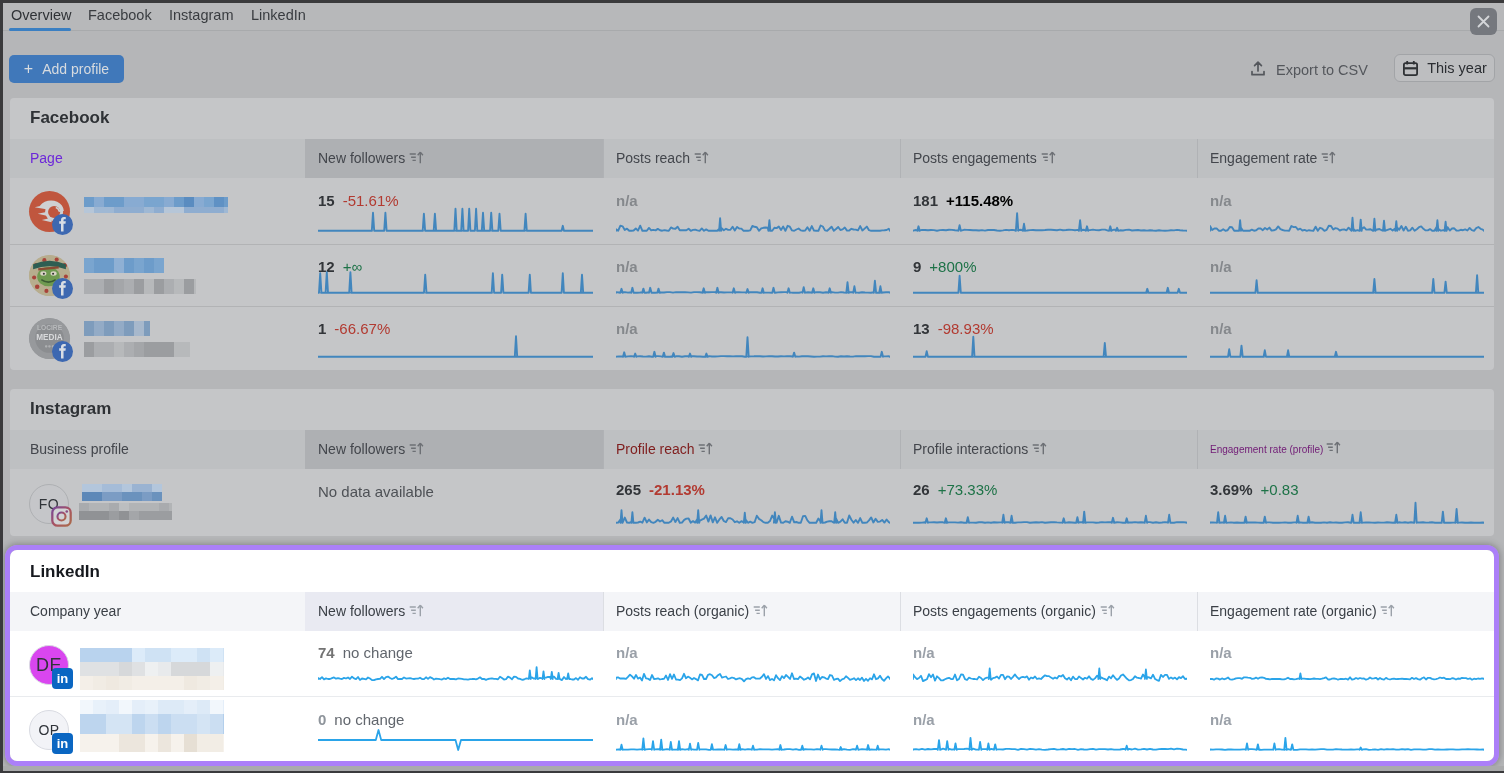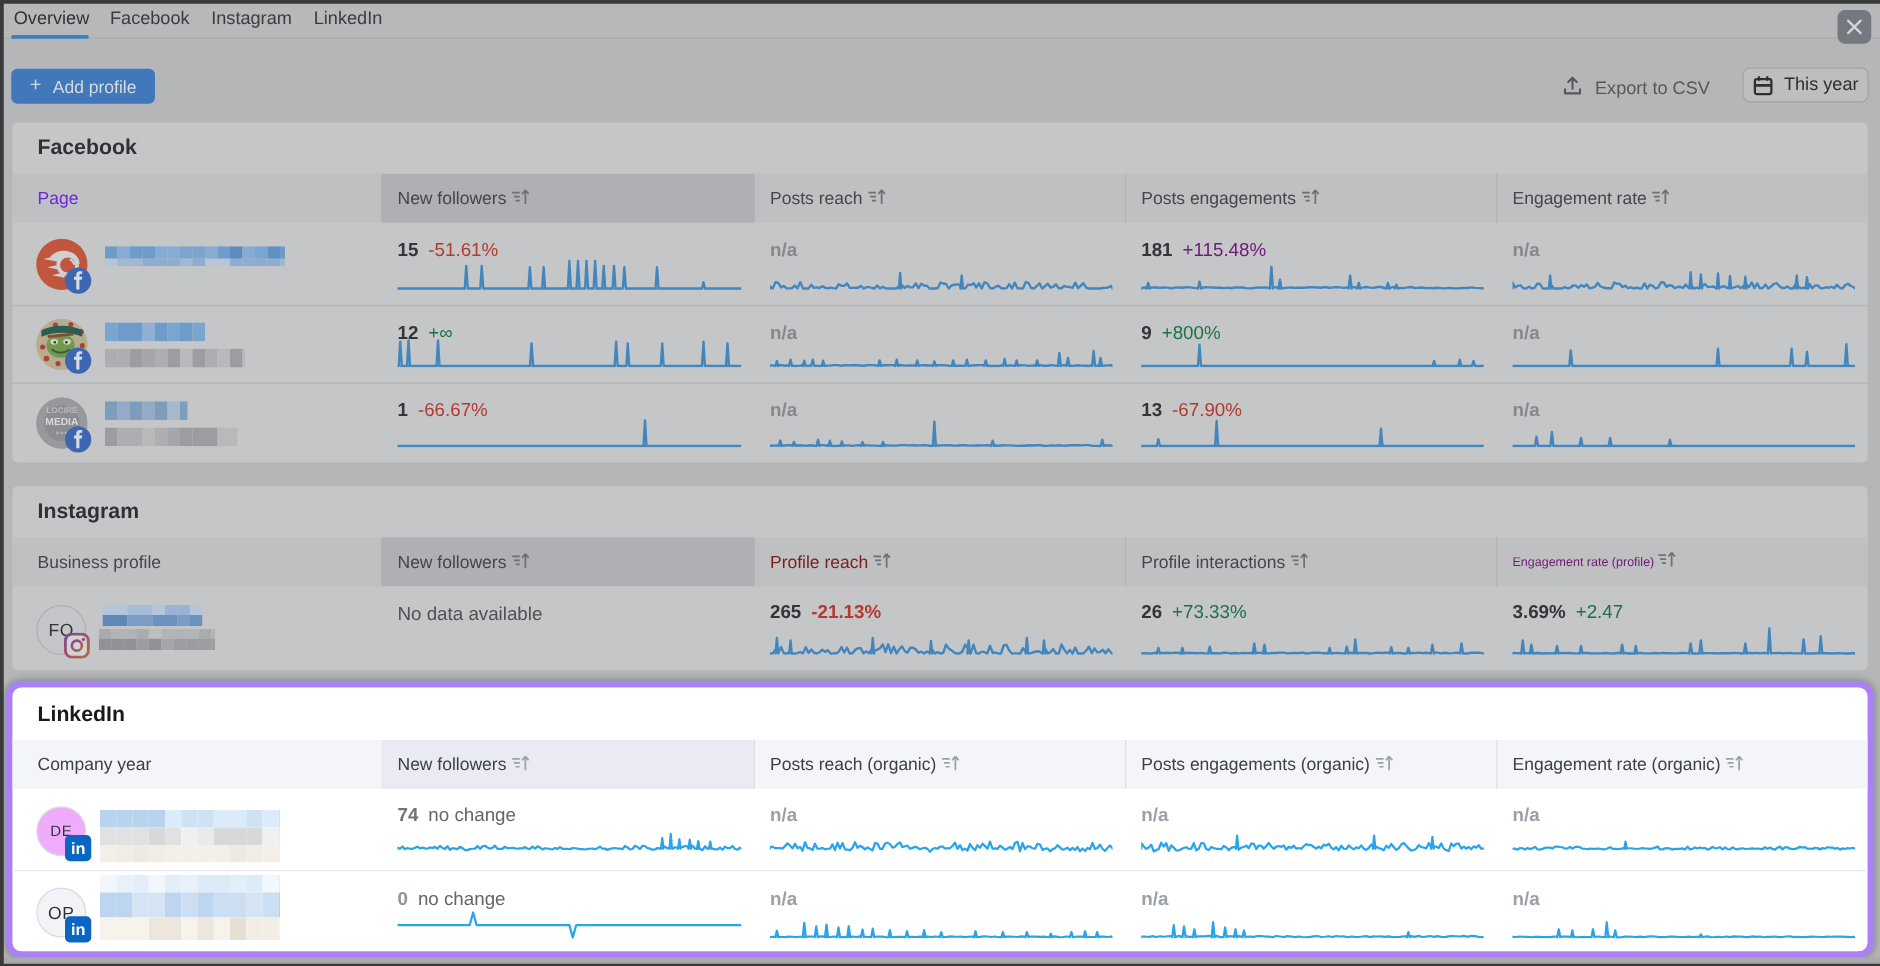--- a/index.html
+++ b/index.html
@@ -196,21 +196,21 @@
       <svg width="275" height="28" viewBox="0 0 275 28" style="display:block">
         <path d="M0.0 26.8 L0.0 26.8 L3.0 26.8 L6.0 26.8 L9.0 26.8 L12.0 26.8 L15.0 26.8 L18.0 26.8 L21.0 26.8 L24.0 26.8 L27.0 26.8 L30.0 26.8 L33.0 26.8 L36.0 26.8 L39.0 26.8 L42.0 26.8 L45.0 26.8 L48.0 26.8 L51.0 26.8 L54.0 26.8 L53.8 26.8 L55.0 8.8 L56.2 26.8 L57.0 26.8 L60.0 26.8 L63.0 26.8 L66.0 26.8 L66.2 26.8 L67.4 8.8 L68.6 26.8 L69.0 26.8 L72.0 26.8 L75.0 26.8 L78.0 26.8 L81.0 26.8 L84.0 26.8 L87.0 26.8 L90.0 26.8 L93.0 26.8 L96.0 26.8 L99.0 26.8 L102.0 26.8 L105.0 26.8 L104.7 26.8 L105.9 9.8 L107.1 26.8 L108.0 26.8 L111.0 26.8 L114.0 26.8 L115.7 26.8 L116.9 9.8 L118.1 26.8 L117.0 26.8 L120.0 26.8 L123.0 26.8 L126.0 26.8 L129.0 26.8 L132.0 26.8 L135.0 26.8 L136.3 26.8 L137.5 4.8 L138.7 26.8 L138.0 26.8 L141.0 26.8 L144.0 26.8 L143.2 26.8 L144.4 4.8 L145.6 26.8 L147.0 26.8 L150.0 26.8 L150.1 26.8 L151.2 4.8 L152.4 26.8 L153.0 26.8 L156.0 26.8 L156.9 26.8 L158.1 4.8 L159.3 26.8 L159.0 26.8 L162.0 26.8 L163.8 26.8 L165.0 8.8 L166.2 26.8 L165.0 26.8 L168.0 26.8 L171.0 26.8 L172.1 26.8 L173.2 8.8 L174.4 26.8 L174.0 26.8 L177.0 26.8 L180.0 26.8 L180.3 26.8 L181.5 9.8 L182.7 26.8 L183.0 26.8 L186.0 26.8 L189.0 26.8 L192.0 26.8 L195.0 26.8 L198.0 26.8 L201.0 26.8 L204.0 26.8 L207.0 26.8 L206.4 26.8 L207.6 9.8 L208.8 26.8 L210.0 26.8 L213.0 26.8 L216.0 26.8 L219.0 26.8 L222.0 26.8 L225.0 26.8 L228.0 26.8 L231.0 26.8 L234.0 26.8 L237.0 26.8 L240.0 26.8 L243.0 26.8 L243.6 26.8 L244.8 21.8 L245.9 26.8 L246.0 26.8 L249.0 26.8 L252.0 26.8 L255.0 26.8 L258.0 26.8 L261.0 26.8 L264.0 26.8 L267.0 26.8 L270.0 26.8 L273.0 26.8 L275.0 26.8" fill="none" stroke="#4286bd" stroke-width="1.9" stroke-linejoin="round" stroke-linecap="round"></path>
       </svg>
     </div>
     <div style="position:absolute;left:616px;top:192px;white-space:nowrap"><span style="color:#85888c;font-weight:bold;font-size:15px;margin-right:8px">n/a</span></div>
     <div class="abs" style="left:616px;top:204px">
       <svg width="274" height="28" viewBox="0 0 274 28" style="display:block">
         <path d="M0.0 26.8 L0.0 25.3 L2.2 26.7 L4.4 21.7 L6.6 22.3 L8.8 25.9 L11.0 24.7 L13.2 26.7 L15.4 26.7 L17.6 26.5 L19.8 24.5 L22.0 26.7 L24.2 21.7 L26.4 26.8 L28.6 26.7 L30.8 26.8 L33.0 23.9 L35.2 26.3 L37.4 25.9 L39.6 26.4 L41.8 24.9 L44.0 26.2 L46.2 26.7 L48.4 26.1 L50.6 26.5 L52.8 26.8 L55.0 23.4 L57.2 24.6 L59.4 24.7 L61.6 22.7 L63.8 26.2 L66.0 26.3 L68.2 26.1 L70.4 26.2 L72.6 24.7 L74.8 26.8 L77.0 25.9 L79.2 25.6 L81.4 26.4 L83.6 26.8 L85.8 24.4 L88.0 26.8 L90.2 25.4 L92.4 26.7 L94.6 26.8 L96.8 26.7 L99.0 26.8 L101.2 26.7 L103.4 24.6 L103.1 26.8 L104.1 14.3 L105.1 26.8 L105.6 24.2 L107.8 26.3 L110.0 24.8 L112.2 25.9 L114.4 25.8 L116.6 22.8 L118.8 26.5 L121.0 22.9 L123.2 24.5 L125.4 24.6 L127.6 26.8 L129.8 26.8 L132.0 26.8 L134.2 26.4 L136.4 22.0 L138.6 22.8 L140.8 23.2 L143.0 26.8 L145.2 24.4 L147.4 23.8 L149.6 23.5 L151.8 23.7 L152.4 26.8 L153.4 16.3 L154.4 26.8 L154.0 26.8 L156.2 26.7 L158.4 23.7 L160.6 24.1 L162.8 22.6 L165.0 26.0 L167.2 22.6 L169.4 26.8 L171.6 21.8 L173.8 22.7 L176.0 26.4 L178.2 26.8 L180.4 25.5 L182.6 24.5 L184.8 26.4 L187.0 26.8 L189.2 26.5 L191.4 23.3 L193.6 26.8 L195.8 22.1 L198.0 26.6 L200.2 26.7 L202.4 26.8 L204.6 21.5 L206.8 22.5 L209.0 26.4 L211.2 26.8 L213.4 24.8 L215.6 22.7 L217.8 26.8 L220.0 25.0 L222.2 23.0 L224.4 26.0 L226.6 25.4 L228.8 23.5 L231.0 26.6 L233.2 26.6 L235.4 24.8 L237.6 25.5 L239.8 25.6 L242.0 26.4 L244.2 22.1 L246.4 26.5 L248.6 24.6 L250.8 22.6 L253.0 26.2 L255.2 26.8 L257.4 26.7 L259.6 26.8 L261.8 26.7 L264.0 26.8 L266.2 26.4 L268.4 26.3 L270.6 26.0 L272.8 24.7 L274.0 26.8" fill="none" stroke="#4286bd" stroke-width="1.9" stroke-linejoin="round" stroke-linecap="round"></path>
       </svg>
     </div>
-    <div style="position:absolute;left:913px;top:192px;white-space:nowrap"><span style="color:#323539;font-weight:bold;font-size:15px;margin-right:8px">181</span><span style="color:#701a75;font-weight:normal;font-size:15px;margin-right:8px">+115.48%</span></div>
+    <div style="position:absolute;left:913px;top:192px;white-space:nowrap"><span style="color:#323539;font-weight:bold;font-size:15px;margin-right:8px">181</span><span style="color:#000000;font-weight:bold;font-size:15px;margin-right:8px">+115.48%</span></div>
     <div class="abs" style="left:913px;top:204px">
       <svg width="274" height="28" viewBox="0 0 274 28" style="display:block">
         <path d="M0.0 26.8 L0.0 26.6 L3.0 26.0 L4.3 26.8 L5.5 22.3 L6.7 26.8 L6.0 26.6 L9.0 25.9 L12.0 26.0 L15.0 26.3 L18.0 26.0 L21.0 26.1 L24.0 26.7 L27.0 26.1 L30.0 26.0 L33.0 26.2 L36.0 25.7 L39.0 25.9 L42.0 26.3 L45.0 26.5 L45.4 26.8 L46.6 21.3 L47.8 26.8 L48.0 26.6 L51.0 25.8 L54.0 25.9 L57.0 26.0 L60.0 26.2 L63.0 26.2 L66.0 26.5 L69.0 26.1 L72.0 26.6 L75.0 26.0 L78.0 26.0 L81.0 26.0 L84.0 26.5 L87.0 26.7 L90.0 26.4 L93.0 25.9 L96.0 26.2 L99.0 25.9 L102.0 26.3 L102.9 26.8 L104.1 9.3 L105.3 26.8 L105.0 26.3 L108.0 25.7 L109.8 26.8 L111.0 19.8 L112.2 26.8 L111.0 26.6 L114.0 26.5 L117.0 26.1 L120.0 26.0 L123.0 26.3 L126.0 26.1 L129.0 26.2 L132.0 26.0 L135.0 25.7 L138.0 25.8 L141.0 26.0 L144.0 26.2 L147.0 25.6 L150.0 26.2 L153.0 26.0 L156.0 25.7 L159.0 25.9 L162.0 26.3 L165.0 25.9 L165.9 26.8 L167.1 16.3 L168.3 26.8 L168.0 26.0 L171.0 25.7 L172.8 26.8 L174.0 22.3 L175.2 26.8 L174.0 26.0 L177.0 26.1 L180.0 25.6 L183.0 26.1 L186.0 26.3 L189.0 25.6 L192.0 25.6 L195.0 26.6 L196.1 26.8 L197.3 22.3 L198.5 26.8 L198.0 26.7 L201.0 25.7 L204.0 25.7 L202.9 26.8 L204.1 23.8 L205.3 26.8 L207.0 26.3 L210.0 26.5 L213.0 25.9 L216.0 25.6 L219.0 26.5 L222.0 26.2 L225.0 26.0 L228.0 26.5 L231.0 26.3 L234.0 26.6 L237.0 26.2 L240.0 26.5 L243.0 26.7 L246.0 26.3 L249.0 26.6 L252.0 26.7 L255.0 26.6 L258.0 26.3 L261.0 26.4 L264.0 25.9 L267.0 26.3 L270.0 26.5 L273.0 26.6 L274.0 26.8" fill="none" stroke="#4286bd" stroke-width="1.9" stroke-linejoin="round" stroke-linecap="round"></path>
       </svg>
     </div>
     <div style="position:absolute;left:1210px;top:192px;white-space:nowrap"><span style="color:#85888c;font-weight:bold;font-size:15px;margin-right:8px">n/a</span></div>
     <div class="abs" style="left:1210px;top:204px">
       <svg width="274" height="28" viewBox="0 0 274 28" style="display:block">
         <path d="M0.0 26.8 L0.0 22.0 L2.2 26.0 L4.4 24.5 L6.6 24.4 L8.8 26.7 L11.0 26.8 L13.2 25.3 L15.4 26.8 L17.6 26.3 L19.8 23.0 L22.0 23.2 L24.2 26.8 L26.4 26.8 L28.6 26.7 L29.1 26.8 L30.1 16.3 L31.1 26.8 L30.8 23.6 L33.0 26.8 L35.2 26.7 L37.4 26.8 L39.6 26.8 L41.8 25.7 L44.0 26.7 L46.2 26.2 L48.4 24.4 L50.6 24.5 L52.8 26.2 L55.0 24.0 L57.2 25.5 L59.4 23.6 L61.6 26.6 L63.8 26.3 L66.0 25.4 L68.2 22.4 L70.4 25.2 L72.6 26.0 L74.8 26.6 L77.0 26.6 L79.2 26.7 L81.4 22.0 L83.6 23.1 L85.8 23.0 L88.0 25.7 L90.2 24.6 L92.4 26.5 L94.6 25.9 L96.8 26.8 L99.0 26.2 L101.2 26.6 L103.4 26.8 L105.6 22.7 L107.8 26.8 L110.0 23.8 L112.2 24.7 L114.4 26.8 L116.6 25.9 L118.8 21.8 L121.0 22.0 L123.2 25.5 L125.4 24.1 L127.6 24.6 L129.8 26.5 L132.0 25.6 L134.2 25.4 L136.4 26.3 L138.6 23.7 L140.8 26.1 L141.5 26.8 L142.5 13.8 L143.5 26.8 L143.0 24.3 L145.2 26.8 L147.4 26.1 L149.6 26.8 L149.7 26.8 L150.7 15.6 L151.7 26.8 L151.8 25.0 L154.0 23.2 L156.2 25.6 L158.4 25.5 L160.6 25.2 L162.8 26.7 L163.4 26.8 L164.4 14.8 L165.4 26.8 L165.0 26.3 L167.2 25.5 L169.4 25.0 L171.6 26.3 L173.8 26.0 L173.0 26.8 L174.0 16.8 L175.0 26.8 L176.0 26.4 L178.2 25.6 L180.4 24.8 L182.6 26.5 L184.8 24.8 L185.3 26.8 L186.3 17.3 L187.3 26.8 L187.0 23.4 L189.2 25.7 L191.4 22.0 L193.6 26.5 L195.8 22.7 L198.0 26.7 L200.2 26.4 L202.4 23.7 L204.6 26.8 L206.8 25.2 L209.0 23.2 L211.2 22.4 L213.4 24.8 L215.6 26.4 L217.8 26.4 L220.0 25.1 L222.2 26.8 L224.4 26.8 L226.6 23.1 L226.4 26.8 L227.4 16.3 L228.4 26.8 L228.8 25.2 L231.0 26.7 L233.2 26.1 L235.4 26.5 L234.6 26.8 L235.6 17.8 L236.6 26.8 L237.6 23.2 L239.8 26.6 L242.0 24.5 L244.2 24.3 L246.4 26.5 L248.6 26.6 L250.8 25.8 L253.0 26.2 L255.2 25.4 L257.4 26.5 L259.6 23.9 L261.8 26.2 L264.0 26.8 L266.2 24.1 L268.4 23.0 L270.6 24.8 L272.8 25.6 L274.0 26.8" fill="none" stroke="#4286bd" stroke-width="1.9" stroke-linejoin="round" stroke-linecap="round"></path>
       </svg>
@@ -244,21 +244,21 @@
       <svg width="275" height="28" viewBox="0 0 275 28" style="display:block">
         <path d="M0.0 26.8 L0.0 26.8 L3.0 26.8 L6.0 26.8 L9.0 26.8 L12.0 26.8 L15.0 26.8 L18.0 26.8 L21.0 26.8 L24.0 26.8 L27.0 26.8 L30.0 26.8 L33.0 26.8 L36.0 26.8 L39.0 26.8 L42.0 26.8 L45.0 26.8 L48.0 26.8 L51.0 26.8 L54.0 26.8 L57.0 26.8 L60.0 26.8 L63.0 26.8 L66.0 26.8 L69.0 26.8 L72.0 26.8 L75.0 26.8 L78.0 26.8 L81.0 26.8 L84.0 26.8 L87.0 26.8 L90.0 26.8 L93.0 26.8 L96.0 26.8 L99.0 26.8 L102.0 26.8 L105.0 26.8 L108.0 26.8 L111.0 26.8 L114.0 26.8 L117.0 26.8 L120.0 26.8 L123.0 26.8 L126.0 26.8 L129.0 26.8 L132.0 26.8 L135.0 26.8 L138.0 26.8 L141.0 26.8 L144.0 26.8 L147.0 26.8 L150.0 26.8 L153.0 26.8 L156.0 26.8 L159.0 26.8 L162.0 26.8 L165.0 26.8 L168.0 26.8 L171.0 26.8 L174.0 26.8 L177.0 26.8 L180.0 26.8 L183.0 26.8 L186.0 26.8 L189.0 26.8 L192.0 26.8 L195.0 26.8 L196.8 26.8 L198.0 6.3 L199.2 26.8 L198.0 26.8 L201.0 26.8 L204.0 26.8 L207.0 26.8 L210.0 26.8 L213.0 26.8 L216.0 26.8 L219.0 26.8 L222.0 26.8 L225.0 26.8 L228.0 26.8 L231.0 26.8 L234.0 26.8 L237.0 26.8 L240.0 26.8 L243.0 26.8 L246.0 26.8 L249.0 26.8 L252.0 26.8 L255.0 26.8 L258.0 26.8 L261.0 26.8 L264.0 26.8 L267.0 26.8 L270.0 26.8 L273.0 26.8 L275.0 26.8" fill="none" stroke="#4286bd" stroke-width="1.9" stroke-linejoin="round" stroke-linecap="round"></path>
       </svg>
     </div>
     <div style="position:absolute;left:616px;top:320px;white-space:nowrap"><span style="color:#85888c;font-weight:bold;font-size:15px;margin-right:8px">n/a</span></div>
     <div class="abs" style="left:616px;top:330px">
       <svg width="274" height="28" viewBox="0 0 274 28" style="display:block">
         <path d="M0.0 26.8 L0.0 26.6 L3.0 26.5 L6.0 26.4 L7.0 26.8 L8.2 22.3 L9.4 26.8 L9.0 26.7 L12.0 26.4 L15.0 26.1 L18.0 26.4 L18.0 26.8 L19.2 23.6 L20.4 26.8 L21.0 26.4 L24.0 26.2 L27.0 26.5 L30.0 26.6 L33.0 26.2 L36.0 26.7 L37.2 26.8 L38.4 21.8 L39.6 26.8 L39.0 26.1 L42.0 26.1 L45.0 26.4 L46.7 26.8 L47.9 22.6 L49.1 26.8 L48.0 26.4 L51.0 26.8 L54.0 26.7 L57.0 26.2 L56.3 26.8 L57.5 23.1 L58.7 26.8 L60.0 26.3 L63.0 26.3 L66.0 26.7 L69.0 26.3 L72.0 26.1 L72.8 26.8 L74.0 23.6 L75.2 26.8 L75.0 26.1 L78.0 26.3 L81.0 26.5 L84.0 26.5 L87.0 26.7 L90.0 26.8 L89.2 26.8 L90.4 23.6 L91.6 26.8 L93.0 26.1 L96.0 26.5 L99.0 26.5 L102.0 26.4 L105.0 26.1 L108.0 26.1 L111.0 26.3 L114.0 26.2 L117.0 26.4 L120.0 26.3 L123.0 26.2 L126.0 26.3 L129.0 26.8 L130.3 26.8 L131.5 7.3 L132.7 26.8 L132.0 26.5 L135.0 26.4 L138.0 26.3 L141.0 26.1 L144.0 26.2 L147.0 26.5 L150.0 26.4 L153.0 26.2 L156.0 26.2 L159.0 26.5 L162.0 26.5 L165.0 26.3 L168.0 26.4 L171.0 26.3 L174.0 26.2 L177.0 26.5 L176.9 26.8 L178.1 22.6 L179.3 26.8 L180.0 26.4 L183.0 26.6 L186.0 26.2 L189.0 26.3 L192.0 26.3 L195.0 26.5 L198.0 26.7 L201.0 26.6 L204.0 26.6 L207.0 26.2 L210.0 26.4 L213.0 26.2 L216.0 26.1 L219.0 26.6 L222.0 26.7 L225.0 26.3 L228.0 26.5 L231.0 26.2 L234.0 26.5 L237.0 26.6 L240.0 26.1 L243.0 26.2 L246.0 26.2 L249.0 26.3 L252.0 26.1 L255.0 26.1 L258.0 26.7 L261.0 26.7 L264.0 26.8 L264.6 26.8 L265.8 21.8 L267.0 26.8 L267.0 26.2 L270.0 26.4 L273.0 26.3 L274.0 26.8" fill="none" stroke="#4286bd" stroke-width="1.9" stroke-linejoin="round" stroke-linecap="round"></path>
       </svg>
     </div>
-    <div style="position:absolute;left:913px;top:320px;white-space:nowrap"><span style="color:#323539;font-weight:bold;font-size:15px;margin-right:8px">13</span><span style="color:#b23a31;font-weight:normal;font-size:15px;margin-right:8px">-67.90%</span></div>
+    <div style="position:absolute;left:913px;top:320px;white-space:nowrap"><span style="color:#323539;font-weight:bold;font-size:15px;margin-right:8px">13</span><span style="color:#b23a31;font-weight:normal;font-size:15px;margin-right:8px">-98.93%</span></div>
     <div class="abs" style="left:913px;top:330px">
       <svg width="274" height="28" viewBox="0 0 274 28" style="display:block">
         <path d="M0.0 26.8 L0.0 26.8 L3.0 26.8 L6.0 26.8 L9.0 26.8 L12.0 26.8 L12.5 26.8 L13.7 21.3 L14.9 26.8 L15.0 26.8 L18.0 26.8 L21.0 26.8 L24.0 26.8 L27.0 26.8 L30.0 26.8 L33.0 26.8 L36.0 26.8 L39.0 26.8 L42.0 26.8 L45.0 26.8 L48.0 26.8 L51.0 26.8 L54.0 26.8 L57.0 26.8 L60.0 26.8 L59.1 26.8 L60.3 6.8 L61.5 26.8 L63.0 26.8 L66.0 26.8 L69.0 26.8 L72.0 26.8 L75.0 26.8 L78.0 26.8 L81.0 26.8 L84.0 26.8 L87.0 26.8 L90.0 26.8 L93.0 26.8 L96.0 26.8 L99.0 26.8 L102.0 26.8 L105.0 26.8 L108.0 26.8 L111.0 26.8 L114.0 26.8 L117.0 26.8 L120.0 26.8 L123.0 26.8 L126.0 26.8 L129.0 26.8 L132.0 26.8 L135.0 26.8 L138.0 26.8 L141.0 26.8 L144.0 26.8 L147.0 26.8 L150.0 26.8 L153.0 26.8 L156.0 26.8 L159.0 26.8 L162.0 26.8 L165.0 26.8 L168.0 26.8 L171.0 26.8 L174.0 26.8 L177.0 26.8 L180.0 26.8 L183.0 26.8 L186.0 26.8 L189.0 26.8 L190.6 26.8 L191.8 13.0 L193.0 26.8 L192.0 26.8 L195.0 26.8 L198.0 26.8 L201.0 26.8 L204.0 26.8 L207.0 26.8 L210.0 26.8 L213.0 26.8 L216.0 26.8 L219.0 26.8 L222.0 26.8 L225.0 26.8 L228.0 26.8 L231.0 26.8 L234.0 26.8 L237.0 26.8 L240.0 26.8 L243.0 26.8 L246.0 26.8 L249.0 26.8 L252.0 26.8 L255.0 26.8 L258.0 26.8 L261.0 26.8 L264.0 26.8 L267.0 26.8 L270.0 26.8 L273.0 26.8 L274.0 26.8" fill="none" stroke="#4286bd" stroke-width="1.9" stroke-linejoin="round" stroke-linecap="round"></path>
       </svg>
     </div>
     <div style="position:absolute;left:1210px;top:320px;white-space:nowrap"><span style="color:#85888c;font-weight:bold;font-size:15px;margin-right:8px">n/a</span></div>
     <div class="abs" style="left:1210px;top:330px">
       <svg width="274" height="28" viewBox="0 0 274 28" style="display:block">
         <path d="M0.0 26.8 L0.0 26.8 L3.0 26.8 L6.0 26.8 L9.0 26.8 L12.0 26.8 L15.0 26.8 L18.0 26.8 L18.0 26.8 L19.2 19.3 L20.4 26.8 L21.0 26.8 L24.0 26.8 L27.0 26.8 L30.0 26.8 L30.3 26.8 L31.5 15.6 L32.7 26.8 L33.0 26.8 L36.0 26.8 L39.0 26.8 L42.0 26.8 L45.0 26.8 L48.0 26.8 L51.0 26.8 L54.0 26.8 L53.6 26.8 L54.8 20.3 L56.0 26.8 L57.0 26.8 L60.0 26.8 L63.0 26.8 L66.0 26.8 L69.0 26.8 L72.0 26.8 L75.0 26.8 L78.0 26.8 L76.9 26.8 L78.1 20.3 L79.3 26.8 L81.0 26.8 L84.0 26.8 L87.0 26.8 L90.0 26.8 L93.0 26.8 L96.0 26.8 L99.0 26.8 L102.0 26.8 L105.0 26.8 L108.0 26.8 L111.0 26.8 L114.0 26.8 L117.0 26.8 L120.0 26.8 L123.0 26.8 L126.0 26.8 L124.8 26.8 L126.0 21.8 L127.2 26.8 L129.0 26.8 L132.0 26.8 L135.0 26.8 L138.0 26.8 L141.0 26.8 L144.0 26.8 L147.0 26.8 L150.0 26.8 L153.0 26.8 L156.0 26.8 L159.0 26.8 L162.0 26.8 L165.0 26.8 L168.0 26.8 L171.0 26.8 L174.0 26.8 L177.0 26.8 L180.0 26.8 L183.0 26.8 L186.0 26.8 L189.0 26.8 L192.0 26.8 L195.0 26.8 L198.0 26.8 L201.0 26.8 L204.0 26.8 L207.0 26.8 L210.0 26.8 L213.0 26.8 L216.0 26.8 L219.0 26.8 L222.0 26.8 L225.0 26.8 L228.0 26.8 L231.0 26.8 L234.0 26.8 L237.0 26.8 L240.0 26.8 L243.0 26.8 L246.0 26.8 L249.0 26.8 L252.0 26.8 L255.0 26.8 L258.0 26.8 L261.0 26.8 L264.0 26.8 L267.0 26.8 L270.0 26.8 L273.0 26.8 L274.0 26.8" fill="none" stroke="#4286bd" stroke-width="1.9" stroke-linejoin="round" stroke-linecap="round"></path>
       </svg>
@@ -356,21 +356,21 @@
       <svg width="274" height="28" viewBox="0 0 274 28" style="display:block">
         <path d="M0.0 26.8 L0.0 26.8 L2.2 26.6 L4.4 23.5 L4.5 26.8 L5.5 14.3 L6.5 26.8 L6.6 26.7 L8.8 21.6 L11.0 26.5 L13.2 26.8 L15.4 25.8 L15.4 26.8 L16.4 16.3 L17.4 26.8 L17.6 26.7 L19.8 26.8 L22.0 26.5 L24.2 25.6 L26.4 26.7 L28.6 21.7 L30.8 26.4 L33.0 23.6 L35.2 26.2 L37.4 26.8 L39.6 25.8 L41.8 23.8 L44.0 25.5 L46.2 24.2 L48.4 26.8 L50.6 26.7 L52.8 26.7 L55.0 25.4 L57.2 21.6 L59.4 26.0 L61.6 22.1 L63.8 26.8 L66.0 26.6 L68.2 23.9 L70.4 22.6 L72.6 22.5 L74.8 26.7 L77.0 25.1 L79.2 26.6 L81.4 23.0 L81.2 26.8 L82.2 14.3 L83.2 26.8 L83.6 24.8 L85.8 23.7 L88.0 22.6 L90.2 19.5 L92.4 25.6 L94.6 19.4 L96.8 26.4 L99.0 21.3 L101.2 26.8 L103.4 23.4 L105.6 21.0 L107.8 25.0 L110.0 26.1 L112.2 22.1 L114.4 22.2 L116.6 23.5 L118.8 26.2 L121.0 25.3 L123.2 26.8 L125.4 25.2 L127.6 26.4 L127.8 26.8 L128.8 16.8 L129.8 26.8 L129.8 23.9 L132.0 26.8 L134.2 25.7 L136.4 26.8 L138.6 26.2 L140.8 19.7 L143.0 22.9 L145.2 24.2 L147.4 26.1 L149.6 26.8 L151.8 26.8 L154.0 25.0 L156.2 19.6 L158.4 23.2 L157.9 26.8 L158.9 16.3 L159.9 26.8 L160.6 26.6 L162.8 19.8 L165.0 26.6 L167.2 26.8 L169.4 25.3 L171.6 25.7 L173.8 26.8 L176.0 20.7 L178.2 26.4 L180.4 26.0 L182.6 26.8 L184.8 26.8 L187.0 20.2 L189.2 19.9 L191.4 24.4 L193.6 26.8 L195.8 26.7 L198.0 26.7 L200.2 26.8 L202.4 22.5 L204.6 25.7 L204.5 26.8 L205.5 14.3 L206.5 26.8 L206.8 26.8 L209.0 26.5 L211.2 25.6 L213.4 25.2 L215.6 25.2 L217.8 26.7 L218.2 26.8 L219.2 16.3 L220.2 26.8 L220.0 22.4 L222.2 26.8 L224.4 25.7 L226.6 23.3 L228.8 26.8 L231.0 26.8 L233.2 19.5 L235.4 23.7 L237.6 26.7 L239.8 24.0 L242.0 26.8 L244.2 22.1 L246.4 26.8 L248.6 26.8 L250.8 26.6 L253.0 24.4 L255.2 21.4 L257.4 26.5 L259.6 22.7 L261.8 25.9 L264.0 25.6 L266.2 23.9 L268.4 26.6 L270.6 23.5 L272.8 26.2 L274.0 26.8" fill="none" stroke="#4286bd" stroke-width="1.9" stroke-linejoin="round" stroke-linecap="round"></path>
       </svg>
     </div>
     <div style="position:absolute;left:913px;top:481px;white-space:nowrap"><span style="color:#323539;font-weight:bold;font-size:15px;margin-right:8px">26</span><span style="color:#1d7247;font-weight:normal;font-size:15px;margin-right:8px">+73.33%</span></div>
     <div class="abs" style="left:913px;top:496px">
       <svg width="274" height="28" viewBox="0 0 274 28" style="display:block">
         <path d="M0.0 26.8 L0.0 26.7 L3.0 26.6 L6.0 26.8 L9.0 26.6 L12.0 26.2 L12.5 26.8 L13.7 22.3 L14.9 26.8 L15.0 26.3 L18.0 26.4 L21.0 26.2 L24.0 26.5 L27.0 26.2 L30.0 26.3 L31.7 26.8 L32.9 22.3 L34.1 26.8 L33.0 26.7 L36.0 26.4 L39.0 26.4 L42.0 26.4 L45.0 26.6 L48.0 26.3 L51.0 26.7 L54.0 26.6 L53.6 26.8 L54.8 21.3 L56.0 26.8 L57.0 26.6 L60.0 26.6 L63.0 26.7 L66.0 26.2 L69.0 26.3 L72.0 26.8 L75.0 26.4 L78.0 26.7 L81.0 26.3 L84.0 26.5 L87.0 26.4 L90.0 26.2 L89.2 26.8 L90.4 18.8 L91.6 26.8 L93.0 26.2 L96.0 26.3 L97.4 26.8 L98.6 19.8 L99.8 26.8 L99.0 26.6 L102.0 26.7 L105.0 26.4 L108.0 26.4 L111.0 26.1 L114.0 26.1 L117.0 26.7 L120.0 26.5 L123.0 26.3 L126.0 26.5 L129.0 26.1 L132.0 26.8 L135.0 26.5 L138.0 26.2 L141.0 26.1 L144.0 26.4 L147.0 26.6 L150.0 26.4 L149.5 26.8 L150.7 22.3 L151.9 26.8 L153.0 26.6 L156.0 26.3 L159.0 26.5 L162.0 26.7 L163.2 26.8 L164.4 21.3 L165.6 26.8 L165.0 26.4 L168.0 26.2 L171.0 26.4 L170.1 26.8 L171.2 15.6 L172.4 26.8 L174.0 26.4 L177.0 26.4 L180.0 26.4 L183.0 26.8 L186.0 26.5 L189.0 26.1 L192.0 26.4 L195.0 26.2 L198.0 26.1 L198.8 26.8 L200.0 21.8 L201.2 26.8 L201.0 26.8 L204.0 26.3 L207.0 26.4 L210.0 26.8 L213.0 26.6 L212.5 26.8 L213.7 22.3 L214.9 26.8 L216.0 26.4 L219.0 26.5 L222.0 26.1 L225.0 26.5 L228.0 26.2 L231.0 26.5 L231.7 26.8 L232.9 19.8 L234.1 26.8 L234.0 26.1 L237.0 26.1 L240.0 26.7 L243.0 26.2 L246.0 26.7 L249.0 26.5 L252.0 26.1 L255.0 26.5 L255.0 26.8 L256.2 18.8 L257.4 26.8 L258.0 26.8 L261.0 26.8 L264.0 26.1 L267.0 26.2 L270.0 26.1 L273.0 26.5 L274.0 26.8" fill="none" stroke="#4286bd" stroke-width="1.9" stroke-linejoin="round" stroke-linecap="round"></path>
       </svg>
     </div>
-    <div style="position:absolute;left:1210px;top:481px;white-space:nowrap"><span style="color:#323539;font-weight:bold;font-size:15px;margin-right:8px">3.69%</span><span style="color:#1d7247;font-weight:normal;font-size:15px;margin-right:8px">+2.47</span></div>
+    <div style="position:absolute;left:1210px;top:481px;white-space:nowrap"><span style="color:#323539;font-weight:bold;font-size:15px;margin-right:8px">3.69%</span><span style="color:#1d7247;font-weight:normal;font-size:15px;margin-right:8px">+0.83</span></div>
     <div class="abs" style="left:1210px;top:496px">
       <svg width="274" height="28" viewBox="0 0 274 28" style="display:block">
         <path d="M0.0 26.8 L0.0 26.4 L3.0 26.5 L6.0 26.6 L7.0 26.8 L8.2 16.3 L9.4 26.8 L9.0 26.7 L12.0 26.5 L15.0 26.3 L13.9 26.8 L15.1 19.8 L16.3 26.8 L18.0 26.6 L21.0 26.4 L24.0 26.8 L27.0 26.5 L30.0 26.7 L33.0 26.6 L34.4 26.8 L35.6 20.8 L36.8 26.8 L36.0 26.5 L39.0 26.4 L42.0 26.5 L45.0 26.4 L48.0 26.6 L51.0 26.7 L54.0 26.6 L53.6 26.8 L54.8 20.8 L56.0 26.8 L57.0 26.4 L60.0 26.4 L63.0 26.8 L66.0 26.7 L69.0 26.7 L72.0 26.6 L75.0 26.4 L78.0 26.7 L81.0 26.8 L84.0 26.4 L87.0 26.4 L86.5 26.8 L87.7 19.8 L88.9 26.8 L90.0 26.4 L93.0 26.8 L96.0 26.7 L97.4 26.8 L98.6 20.8 L99.8 26.8 L99.0 26.7 L102.0 26.3 L105.0 26.7 L108.0 26.7 L111.0 26.7 L114.0 26.4 L117.0 26.7 L120.0 26.3 L123.0 26.6 L126.0 26.5 L129.0 26.7 L132.0 26.7 L135.0 26.4 L138.0 26.3 L141.0 26.7 L141.3 26.8 L142.5 18.8 L143.7 26.8 L144.0 26.6 L147.0 26.8 L150.0 26.7 L149.5 26.8 L150.7 16.3 L151.9 26.8 L153.0 26.6 L156.0 26.5 L159.0 26.5 L162.0 26.6 L165.0 26.7 L168.0 26.5 L171.0 26.6 L174.0 26.6 L177.0 26.3 L180.0 26.5 L183.0 26.8 L186.0 26.3 L185.1 26.8 L186.3 18.8 L187.5 26.8 L189.0 26.3 L192.0 26.6 L195.0 26.3 L198.0 26.7 L201.0 26.3 L204.0 26.7 L204.3 26.8 L205.5 6.8 L206.7 26.8 L207.0 26.4 L210.0 26.5 L213.0 26.3 L216.0 26.6 L219.0 26.5 L222.0 26.3 L225.0 26.7 L228.0 26.7 L231.0 26.5 L231.7 26.8 L232.9 15.6 L234.1 26.8 L234.0 26.7 L237.0 26.8 L240.0 26.8 L243.0 26.6 L246.0 26.5 L245.4 26.8 L246.6 13.0 L247.8 26.8 L249.0 26.6 L252.0 26.5 L255.0 26.8 L258.0 26.7 L261.0 26.5 L264.0 26.7 L267.0 26.8 L270.0 26.8 L273.0 26.5 L274.0 26.8" fill="none" stroke="#4286bd" stroke-width="1.9" stroke-linejoin="round" stroke-linecap="round"></path>
       </svg>
     </div>
 <div class="abs" style="left:5px;top:545px;width:1494px;height:221px;border:5px solid #ab7ff8;border-radius:12px;box-shadow:0 0 6px 1px rgba(50,50,55,.38)"></div>
 <div class="abs" style="left:10px;top:550px;width:1484px;height:211px;background:#ffffff;border-radius:7px;overflow:hidden">
 <div class="abs" style="left:20px;top:12px;font-size:17px;font-weight:bold;color:#16191e">LinkedIn</div>
       <div class="abs" style="left:0;top:42px;width:1484px;height:39px;background:#f4f5f8"></div>
       <div class="abs" style="left:295px;top:42px;width:298px;height:39px;background:#e9eaf2"></div>
@@ -396,21 +396,21 @@
       <div class="abs" style="left:1200px;top:53px;font-size:14px;color:#3b4047;white-space:nowrap">Engagement rate (organic) <svg width="15" height="13" viewBox="0 0 15 13" style="vertical-align:-1px">
           <g stroke="#9ba1a9" stroke-width="1.4" fill="none">
             <path d="M0.7 3h6.1M2.1 6.2h4.7M3.5 9.4h3.3"></path>
             <path d="M11.3 12.2V1.6M11.3 1.1l-2.6 3.1M11.3 1.1l2.6 3.1"></path>
           </g>
         </svg></div>
       <div class="abs" style="left:593px;top:42px;width:1px;height:39px;background:#dcdee3"></div>
       <div class="abs" style="left:890px;top:42px;width:1px;height:39px;background:#dcdee3"></div>
       <div class="abs" style="left:1187px;top:42px;width:1px;height:39px;background:#dcdee3"></div>
       <div class="abs" style="left:0;top:146px;width:1484px;height:1px;background:#e9ebee"></div>
-      <div style="position:absolute;left:19px;top:95px;width:40px;height:40px;border-radius:50%;background:#f0abfc;border:1px solid #d9dbe2;box-sizing:border-box;display:flex;align-items:center;justify-content:center;font-size:12px;color:#2f3339;letter-spacing:.5px">DE</div>
+      <div style="position:absolute;left:19px;top:95px;width:40px;height:40px;border-radius:50%;background:#d946ef;border:1px solid #d9dbe2;box-sizing:border-box;display:flex;align-items:center;justify-content:center;font-size:18px;color:#2f3339;letter-spacing:.5px">DE</div>
       <div style="position:absolute;left:42px;top:118px;width:21px;height:21px;border-radius:4px;background:#0a66c2;color:#fff;font-weight:bold;font-size:13px;display:flex;align-items:center;justify-content:center;line-height:1">in</div>
       <div style="position:absolute;left:70px;top:98px"><svg width="144" height="42">
           <rect x="0" y="0" width="13" height="14" fill="#b9d3ee"></rect>
           <rect x="13" y="0" width="13" height="14" fill="#b9d3ee"></rect>
           <rect x="26" y="0" width="13" height="14" fill="#b9d3ee"></rect>
           <rect x="39" y="0" width="13" height="14" fill="#b9d3ee"></rect>
           <rect x="52" y="0" width="13" height="14" fill="#dcebf9"></rect>
           <rect x="65" y="0" width="13" height="14" fill="#cfe2f4"></rect>
           <rect x="78" y="0" width="13" height="14" fill="#cfe2f4"></rect>
           <rect x="91" y="0" width="13" height="14" fill="#dcebf9"></rect>

